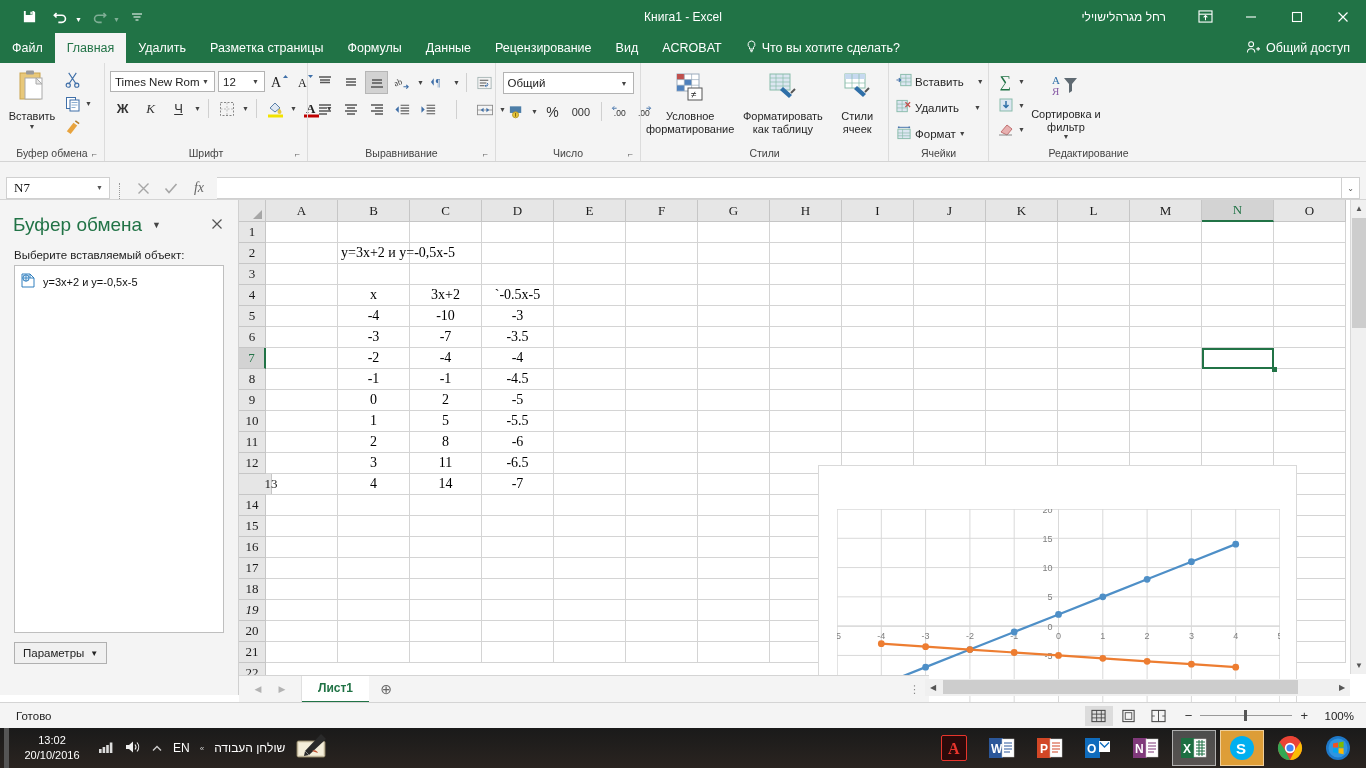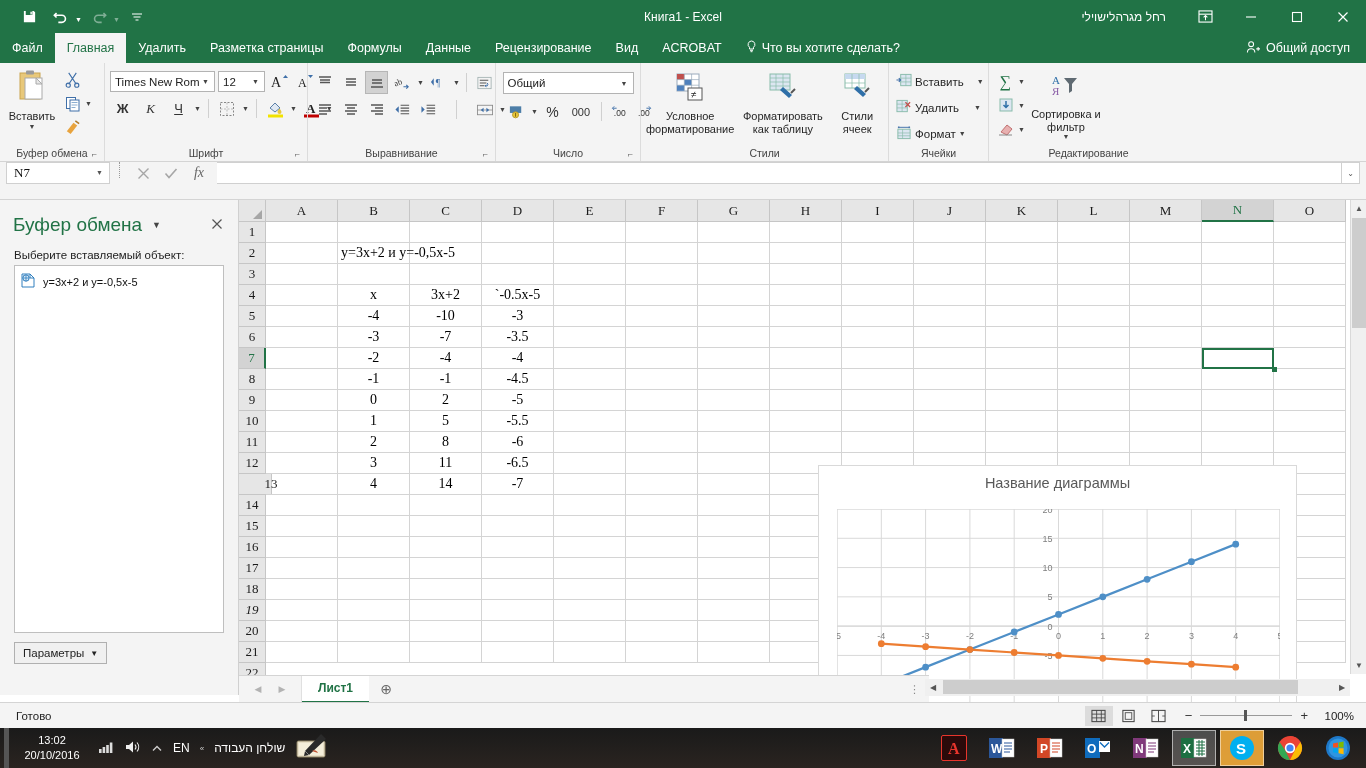--- a/index.html
+++ b/index.html
@@ -94,21 +94,21 @@
   }
   .combo .cv { flex: 1; overflow: hidden; white-space: nowrap; }
   .combo .cc { font-size: 7px; color: #444; padding: 0 3px; }
 
   .stackbtns { display: flex; flex-direction: column; gap: 1px; }
   .stackrow { display: flex; align-items: center; gap: 1px; }
 
   
   .formulabar {
     position: absolute; left: 0; top: 162px; width: 1366px; height: 38px;
-    background: #f4f4f4; display: flex; align-items: flex-start; padding: 0 6px;
+    background: #f4f4f4; display: flex; align-items: flex-end; padding: 0 6px;
     border-bottom: 1px solid #d4d4d4;
   }
   .namebox {
     width: 104px; height: 22px; background: #fff; border: 1px solid #d0d0d0;
     display: flex; align-items: center; padding: 0 2px 0 7px;
     font-family: "Liberation Serif", serif; font-size: 13px; color: #111;
   }
   .namebox .cv { flex: 1; }
   .fb-sep { width: 1px; height: 16px; border-left: 1px dotted #999; margin: 0 9px; }
   .fb-btns { display: flex; align-items: center; gap: 0px; }
@@ -1197,21 +1197,20 @@
           <div class="cell" style="width: 72px; height: 21px;"></div>
           <div class="cell" style="width: 72px; height: 21px;"></div>
           <div class="cell" style="width: 72px; height: 21px;"></div>
           <div class="cell" style="width: 72px; height: 21px;"></div>
         </div>
         <div class="selbox" id="selbox" style="left: 936px; top: 126px; width: 72px; height: 21px;"></div>
       <div class="selhandle" id="selhandle" style="left: 1006px; top: 145px;"></div>
     </div>
 
     <div class="chart">
-      <div class="chart-title">Название диаграммы</div>
       <svg class="plot" id="plotsvg" viewBox="0 0 443 205" preserveAspectRatio="none">
           <rect x="0" y="0" width="443" height="205" fill="#fff" stroke="#d9d9d9" stroke-width="1"></rect>
           <line x1="0" y1="205" x2="443" y2="205" stroke="#d9d9d9" stroke-width="1"></line>
           <line x1="0" y1="175.71428571428572" x2="443" y2="175.71428571428572" stroke="#d9d9d9" stroke-width="1"></line>
           <line x1="0" y1="146.42857142857144" x2="443" y2="146.42857142857144" stroke="#d9d9d9" stroke-width="1"></line>
           <line x1="0" y1="117.14285714285715" x2="443" y2="117.14285714285715" stroke="#d9d9d9" stroke-width="1"></line>
           <line x1="0" y1="87.85714285714286" x2="443" y2="87.85714285714286" stroke="#d9d9d9" stroke-width="1"></line>
           <line x1="0" y1="58.571428571428555" x2="443" y2="58.571428571428555" stroke="#d9d9d9" stroke-width="1"></line>
           <line x1="0" y1="29.285714285714306" x2="443" y2="29.285714285714306" stroke="#d9d9d9" stroke-width="1"></line>
           <line x1="0" y1="0" x2="443" y2="0" stroke="#d9d9d9" stroke-width="1"></line>

